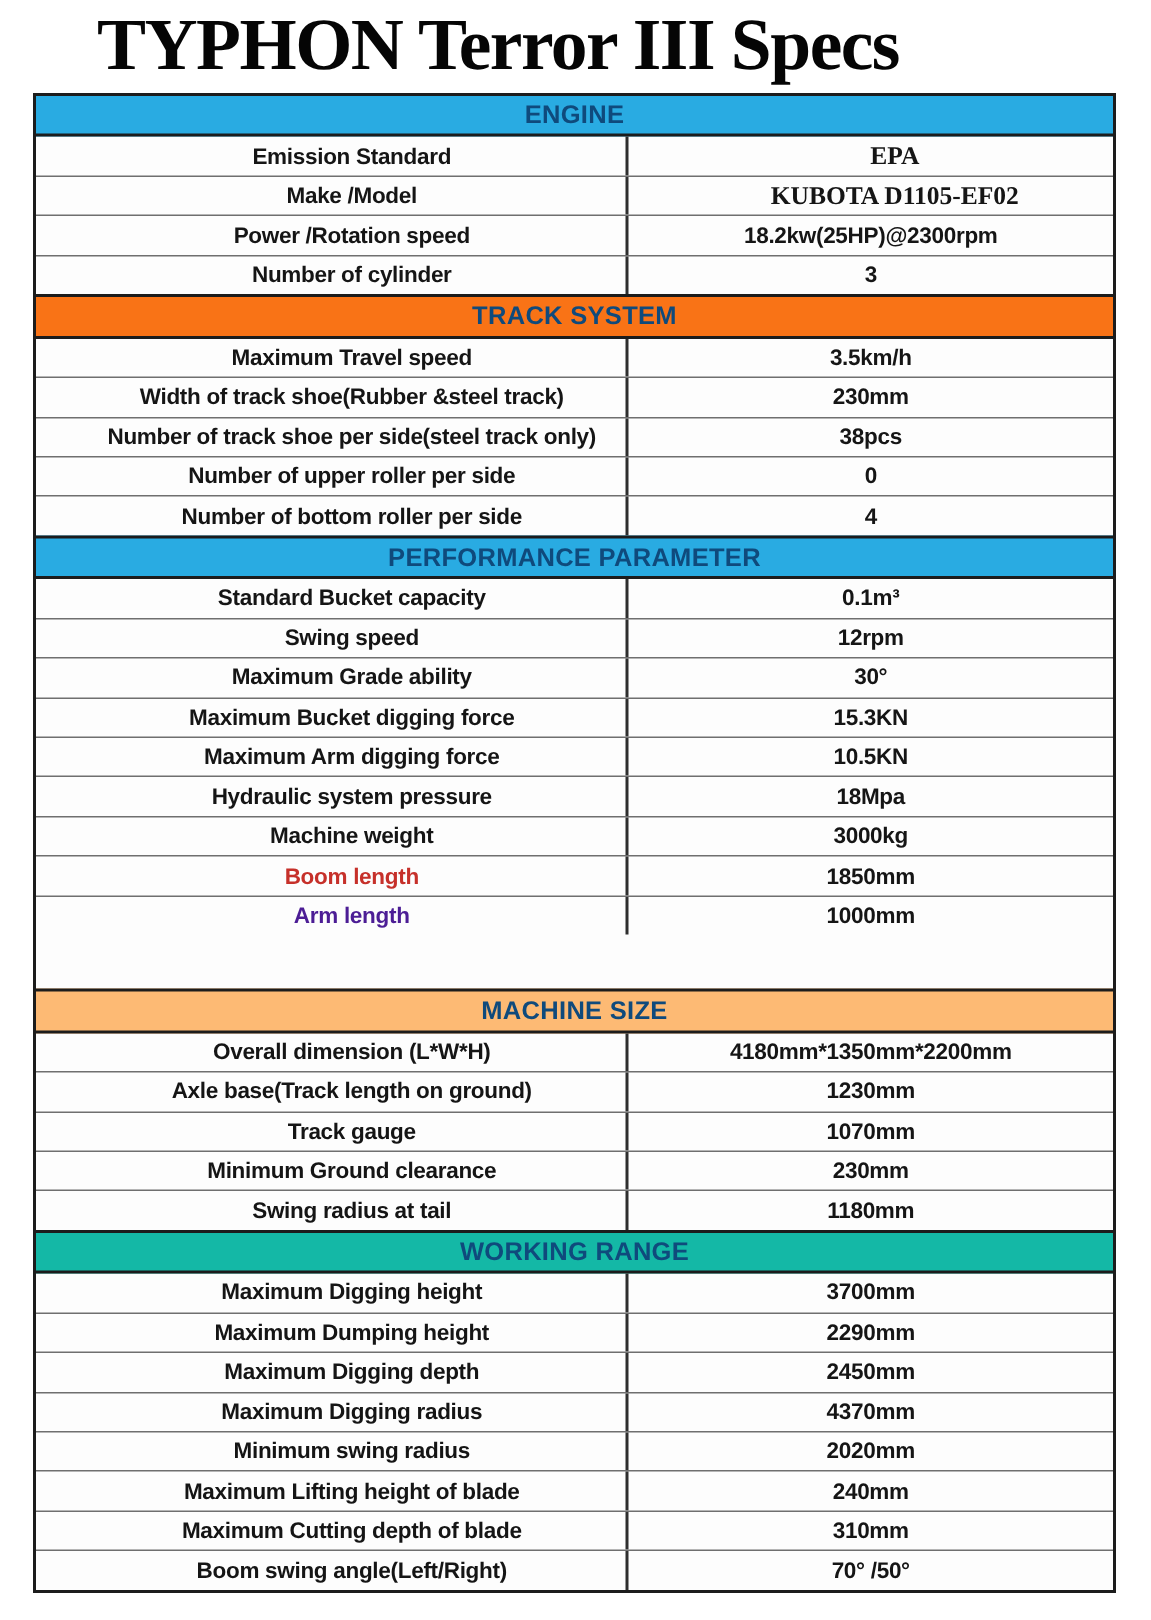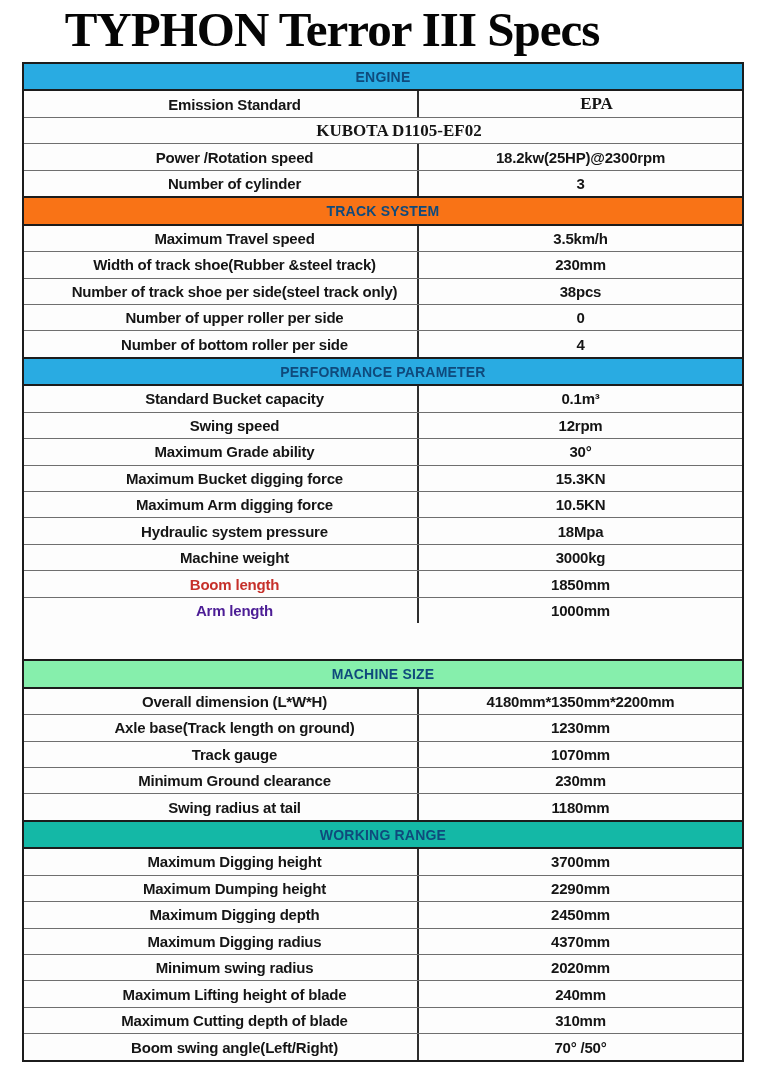--- a/index.html
+++ b/index.html
@@ -35,21 +35,21 @@
     display: flex;
     flex-direction: column;
     background: #fdfdfd;
   }
   .section-row {
     flex: 1;
     display: flex;
     align-items: center;
     justify-content: center;
     font-weight: bold;
-    font-size: 14px;
+    font-size: 17px;
     letter-spacing: 0.2px;
     border-top: 2px solid #1c1c1c;
     border-bottom: 2px solid #1c1c1c;
   }
   .section-row:first-child { border-top: none; }
   .spec-row { flex: 1; display: flex; }
   .spec-row + .spec-row { border-top: 1px solid #6f6f6f; }
   .cell {
     display: flex;
     align-items: center;
@@ -79,20 +79,21 @@
 
 <h1 class="page-title">TYPHON Terror III Specs</h1>
 
 <div class="spec-table">
     <div class="section-row" style="background: rgb(41, 171, 226); color: rgb(15, 74, 124);">ENGINE</div>
     <div class="spec-row">
       <div class="cell label">Emission Standard</div>
       <div class="cell value serif">EPA</div>
     </div>
     <div class="spec-row">
+      <div class="cell label">Make /Model</div>
       <div class="cell value serif">KUBOTA D1105-EF02</div>
     </div>
     <div class="spec-row">
       <div class="cell label">Power /Rotation speed</div>
       <div class="cell value">18.2kw(25HP)@2300rpm</div>
     </div>
     <div class="spec-row">
       <div class="cell label">Number of cylinder</div>
       <div class="cell value">3</div>
     </div>
@@ -147,21 +148,21 @@
       <div class="cell value">3000kg</div>
     </div>
     <div class="spec-row">
       <div class="cell label" style="color: rgb(198, 48, 42);">Boom length</div>
       <div class="cell value">1850mm</div>
     </div>
     <div class="spec-row">
       <div class="cell label" style="color: #4c1d95;">Arm length</div>
       <div class="cell value">1000mm</div>
     </div>
-    <div class="section-row" style="background: #86efac; color: rgb(15, 74, 124); margin-top: 36px;">MACHINE SIZE</div>
+    <div class="section-row" style="background: #fdba74; color: rgb(15, 74, 124); margin-top: 36px;">MACHINE SIZE</div>
     <div class="spec-row">
       <div class="cell label">Overall dimension (L*W*H)</div>
       <div class="cell value">4180mm*1350mm*2200mm</div>
     </div>
     <div class="spec-row">
       <div class="cell label">Axle base(Track length on ground)</div>
       <div class="cell value">1230mm</div>
     </div>
     <div class="spec-row">
       <div class="cell label">Track gauge</div>

